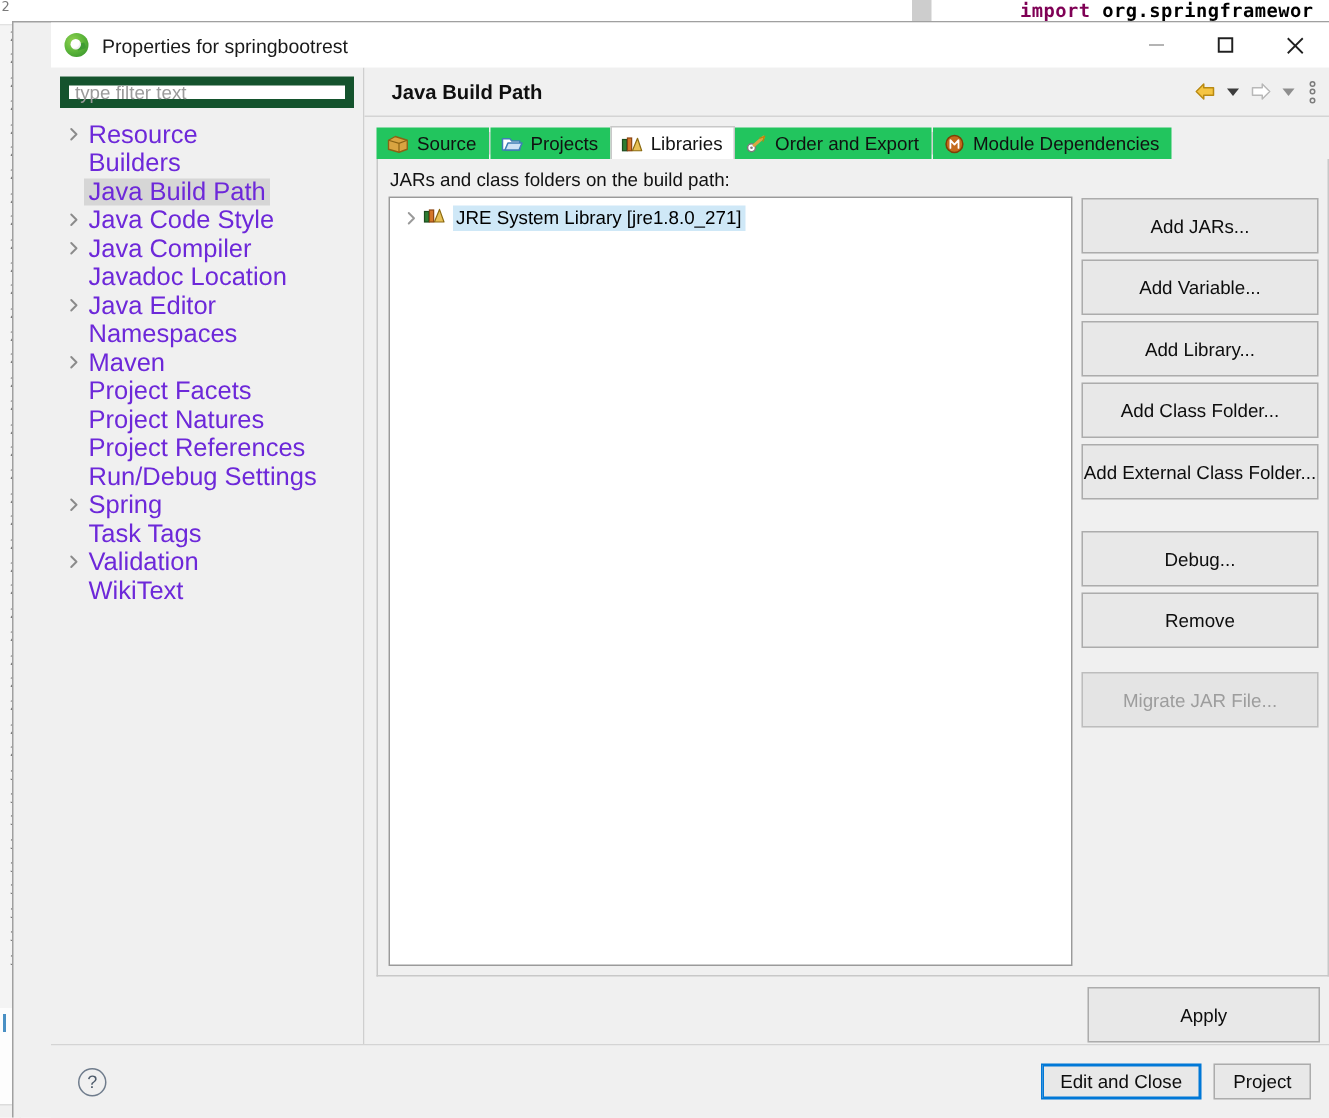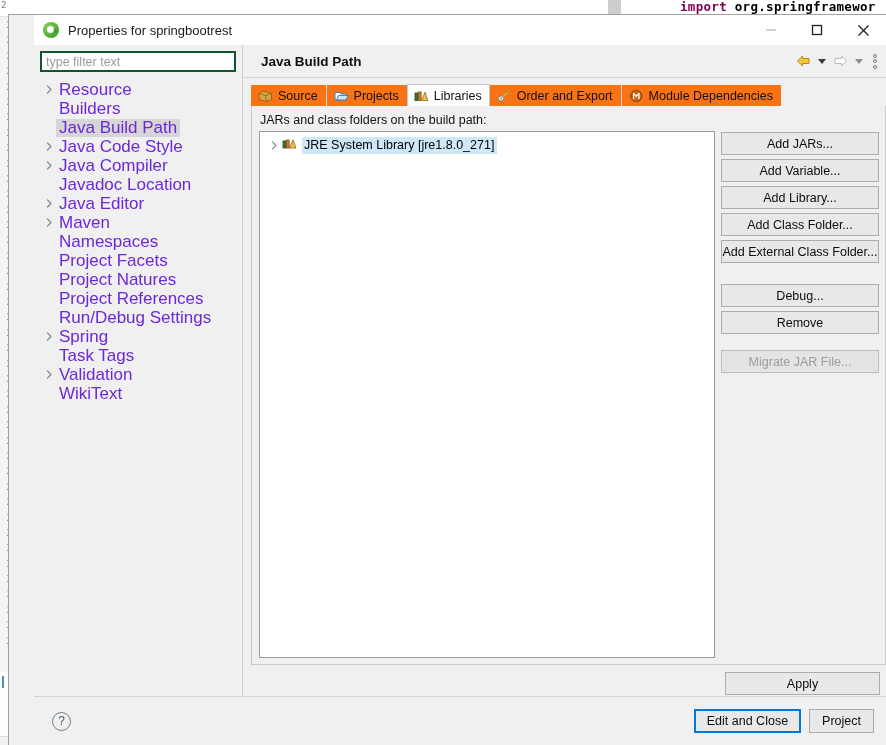--- a/index.html
+++ b/index.html
@@ -164,21 +164,21 @@
     background: #f0f0f0;
     border-right: 1px solid #cfcfcf;
     display: flex; flex-direction: column;
     padding: 6px 0 0 0;
     min-height: 0;
   }
   #filter-input {
     margin: 0 6px 7px 6px;
     height: 21px;
     background: #ffffff;
-    border: 2px solid #14532d;
+    border: 6px solid #14532d;
     display: flex; align-items: center;
     padding: 0 4px;
     font-size: 12.5px;
     color: #9b9b9b;
   }
   #tree {
     flex: 1 1 auto;
     overflow: hidden;
     padding-top: 1px;
   }
@@ -267,21 +267,21 @@
   }
   .tab {
     height: 21px;
     display: flex; align-items: center;
     gap: 5px;
     padding: 0 7px 0 6px;
     font-size: 12.5px;
     color: #111;
     border: 1px solid transparent;
     border-bottom: none;
-    background: #f97316;
+    background: #22c55e;
     white-space: nowrap;
     position: relative;
   }
   .tab.active {
     background: #ffffff;
     border-color: #c8c8c8;
     height: 22px;
     z-index: 3;
   }
   .tab-sep {
@@ -343,21 +343,21 @@
   }
 
   
   #side-buttons {
     width: 158px; flex: 0 0 158px;
     display: flex; flex-direction: column;
     gap: 4px;
     padding-top: 1px;
   }
   .btn {
-    height: 23px;
+    height: 37px;
     background: #e8e8e8;
     border: 1px solid #acacac;
     font-size: 12.5px;
     color: #0d0d0d;
     display: flex; align-items: center; justify-content: center;
     white-space: nowrap;
     font-family: "Liberation Sans", sans-serif;
   }
   .btn.disabled { color: #9d9d9d; background: #e4e4e4; border-color: #bdbdbd; }
   .btn-gap { height: 13px; flex: 0 0 13px; }
@@ -534,30 +534,30 @@
           </div>
           <div class="tree-item">
             <span class="tree-arrow">
               <svg width="7" height="9" viewBox="0 0 7 9">
                 <path d="M1.5 1 L5 4.5 L1.5 8" fill="none" stroke="#8b8b8b" stroke-width="1.3" stroke-linecap="round" stroke-linejoin="round"></path>
               </svg>
             </span>
             <span class="tree-label">Java Editor</span>
           </div>
           <div class="tree-item">
+            <span class="tree-arrow"></span>
+            <span class="tree-label">Namespaces</span>
+          </div>
+          <div class="tree-item">
             <span class="tree-arrow">
               <svg width="7" height="9" viewBox="0 0 7 9">
                 <path d="M1.5 1 L5 4.5 L1.5 8" fill="none" stroke="#8b8b8b" stroke-width="1.3" stroke-linecap="round" stroke-linejoin="round"></path>
               </svg>
             </span>
             <span class="tree-label">Maven</span>
-          </div>
-          <div class="tree-item">
-            <span class="tree-arrow"></span>
-            <span class="tree-label">Namespaces</span>
           </div>
           <div class="tree-item">
             <span class="tree-arrow"></span>
             <span class="tree-label">Project Facets</span>
           </div>
           <div class="tree-item">
             <span class="tree-arrow"></span>
             <span class="tree-label">Project Natures</span>
           </div>
           <div class="tree-item">

